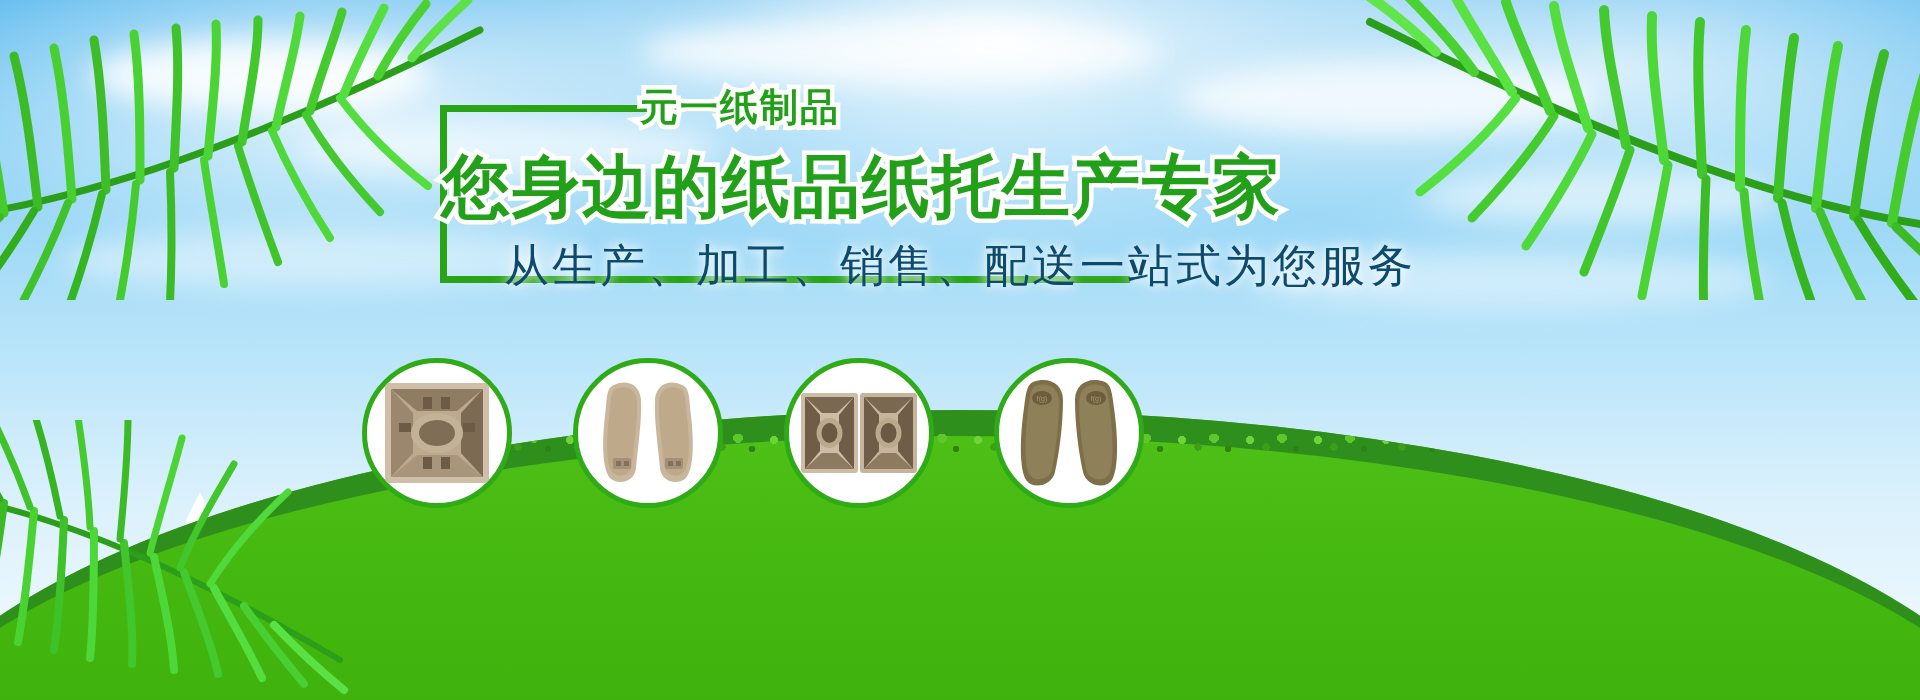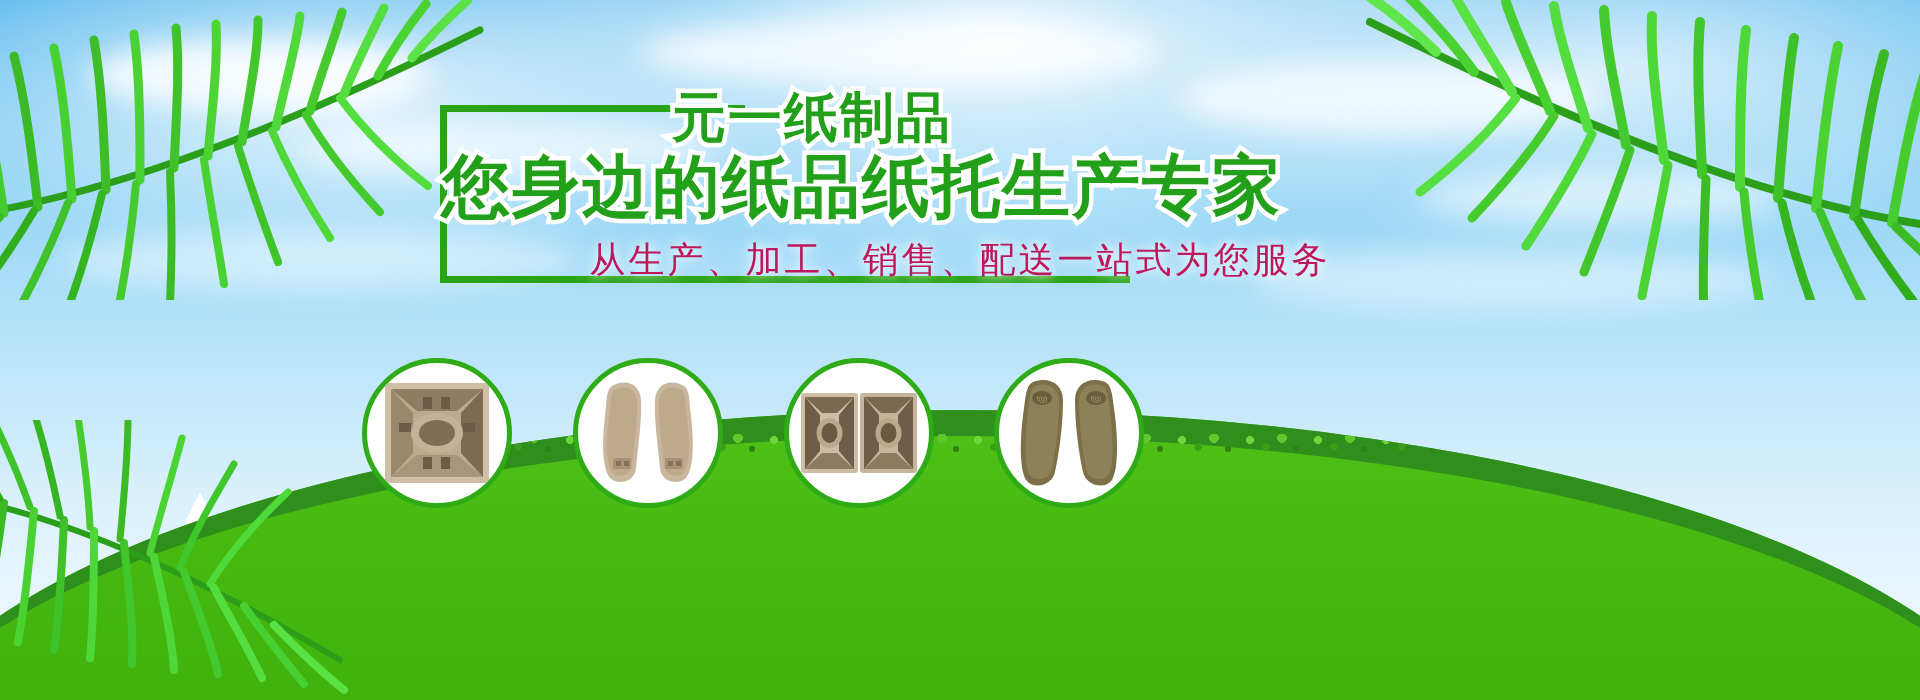--- a/index.html
+++ b/index.html
@@ -86,28 +86,28 @@
   .headline1,.headline2{
     position:absolute;
     color:#22a019;
     font-weight:bold;
     letter-spacing:2px;
     white-space:nowrap;
     -webkit-text-stroke:9px #ffffff;
     paint-order:stroke fill;
     font-family:"DejaVu Sans","Liberation Sans",sans-serif;
   }
-  .headline1{left:640px;top:82px;font-size:54px;margin-left:32px;}
+  .headline1{left:640px;top:82px;font-size:38px;}
   .headline2{left:442px;top:142px;font-size:68px;}
 
   .subtitle{
     position:absolute;left:0;top:236px;width:1920px;
     text-align:center;
-    color:#be185d;
-    font-size:36px;
+    color:#0c4a6e;
+    font-size:45px;
     letter-spacing:3px;
     font-family:"DejaVu Sans","Liberation Sans",sans-serif;
     text-shadow:0 0 10px rgba(255,255,255,.95),0 0 18px rgba(255,255,255,.8);
   }
 
   
   .circle{
     position:absolute;
     border-radius:50%;
     background:#ffffff;

